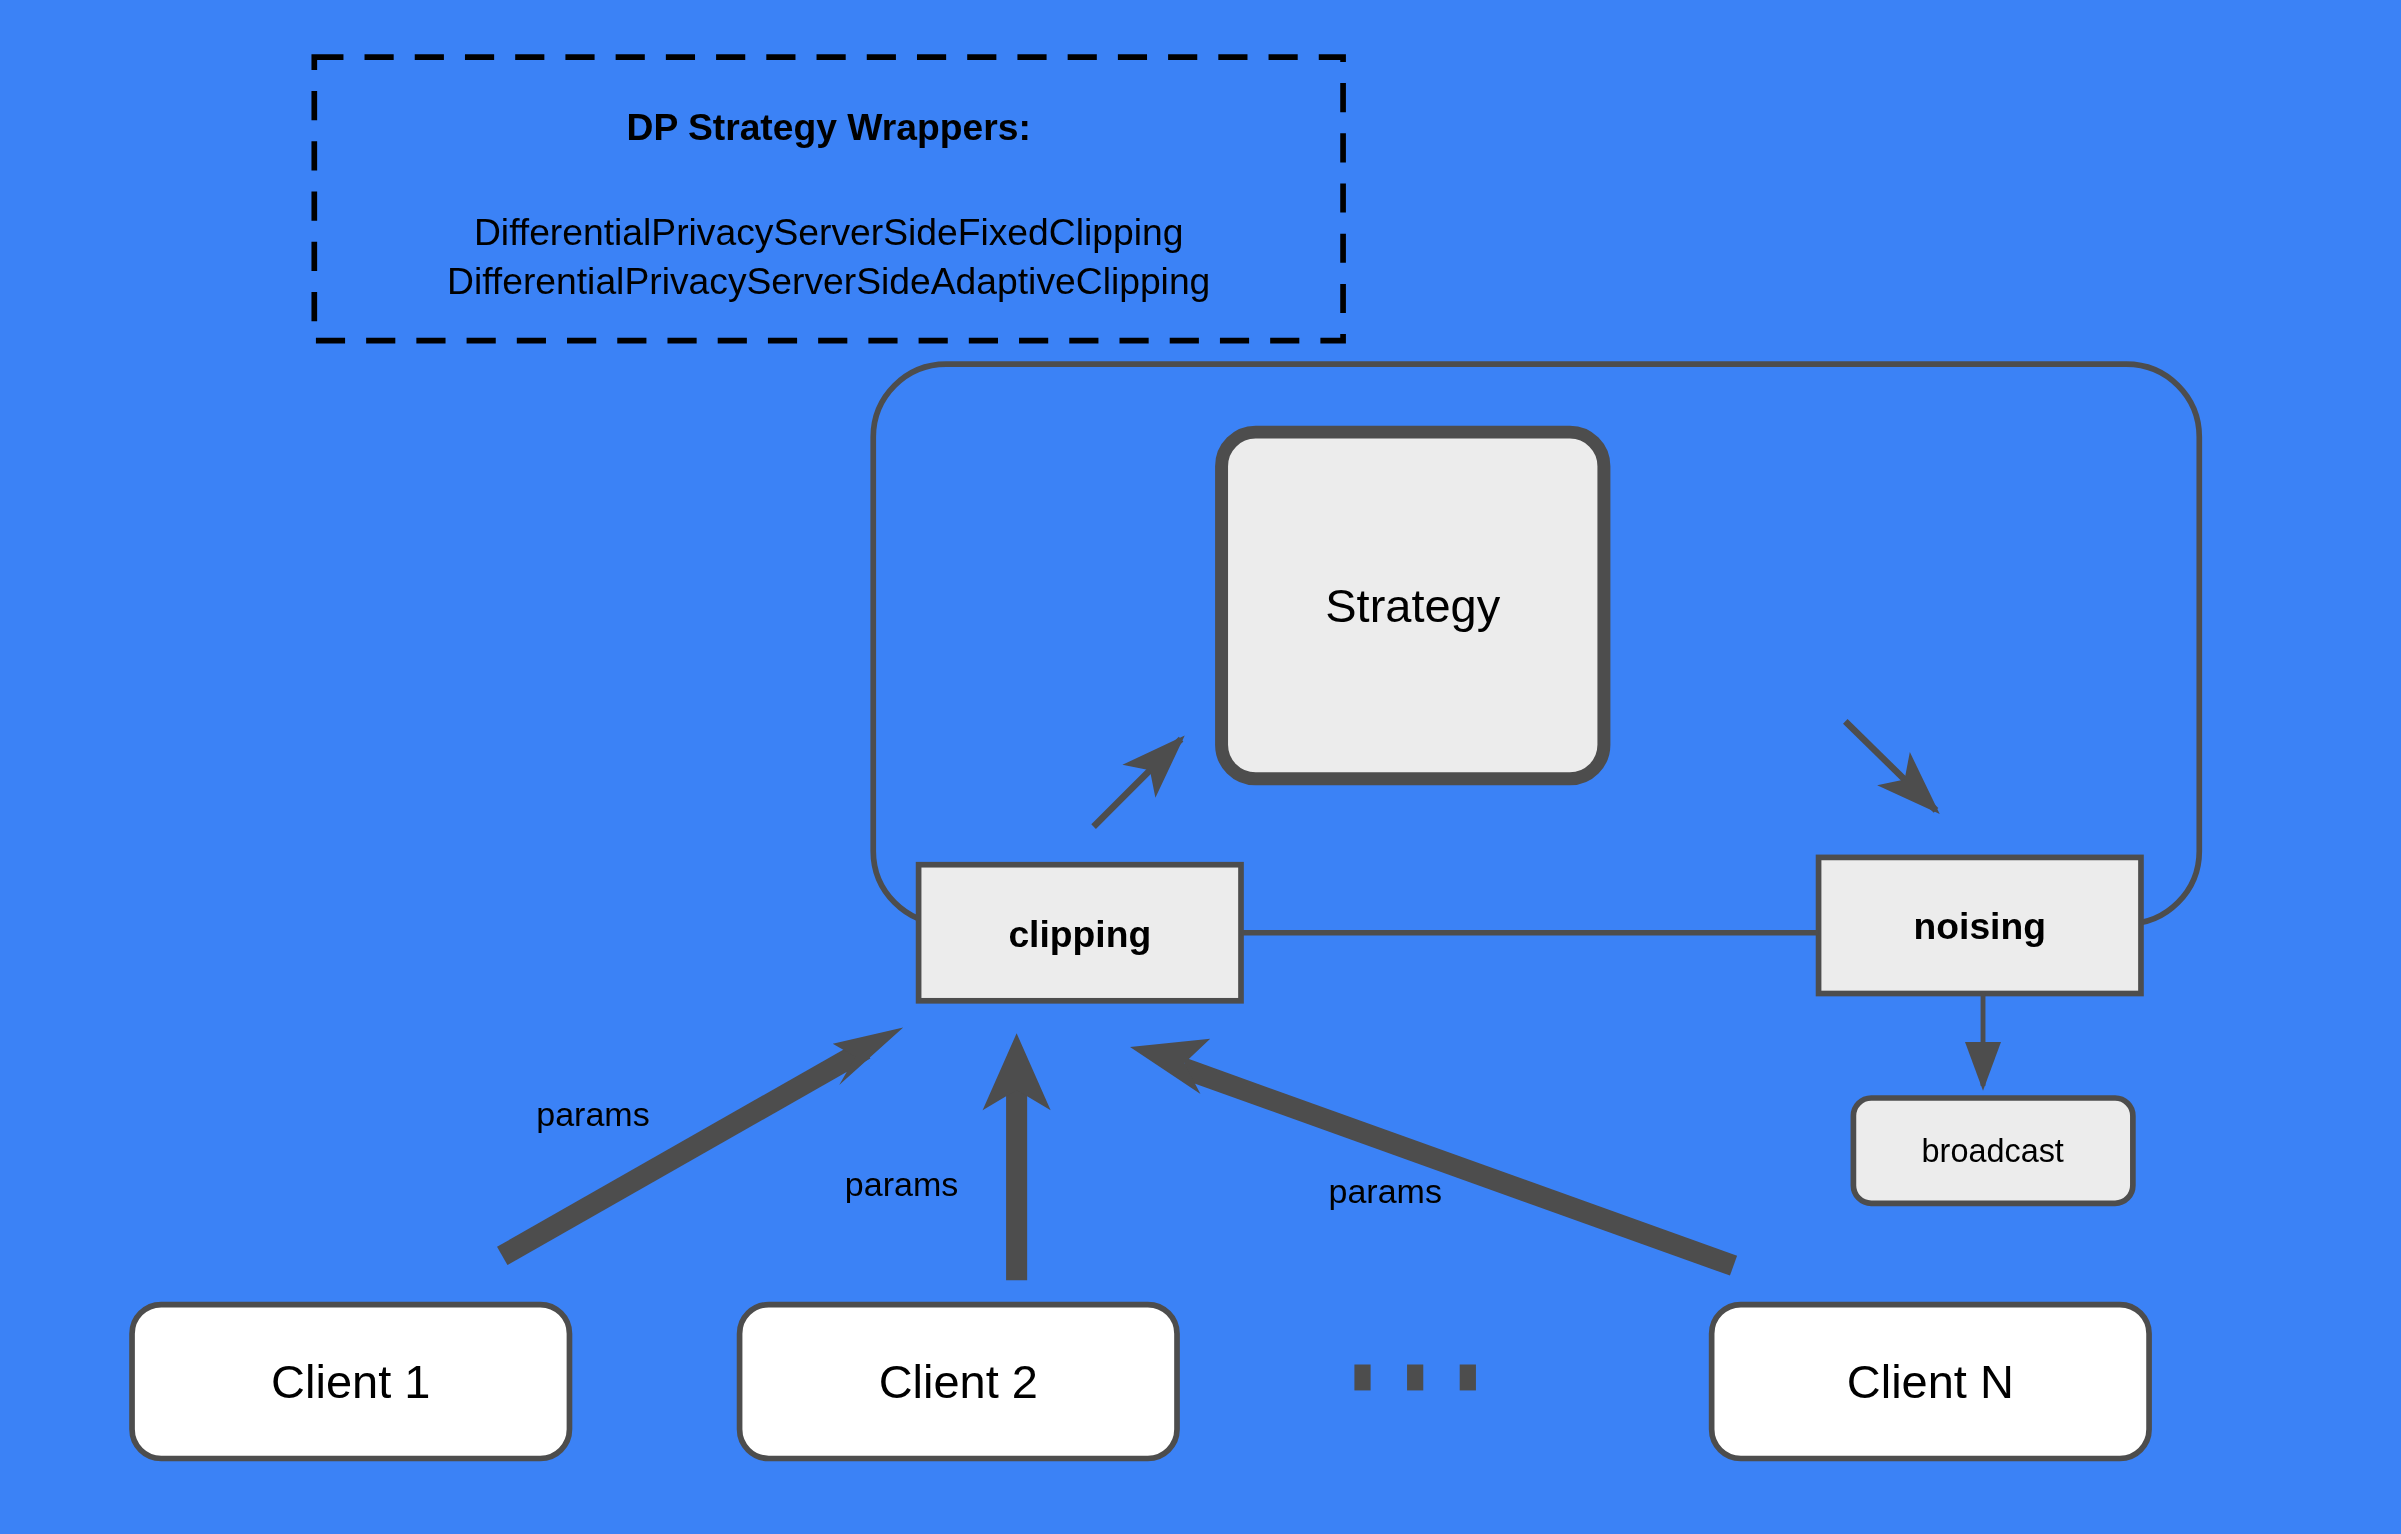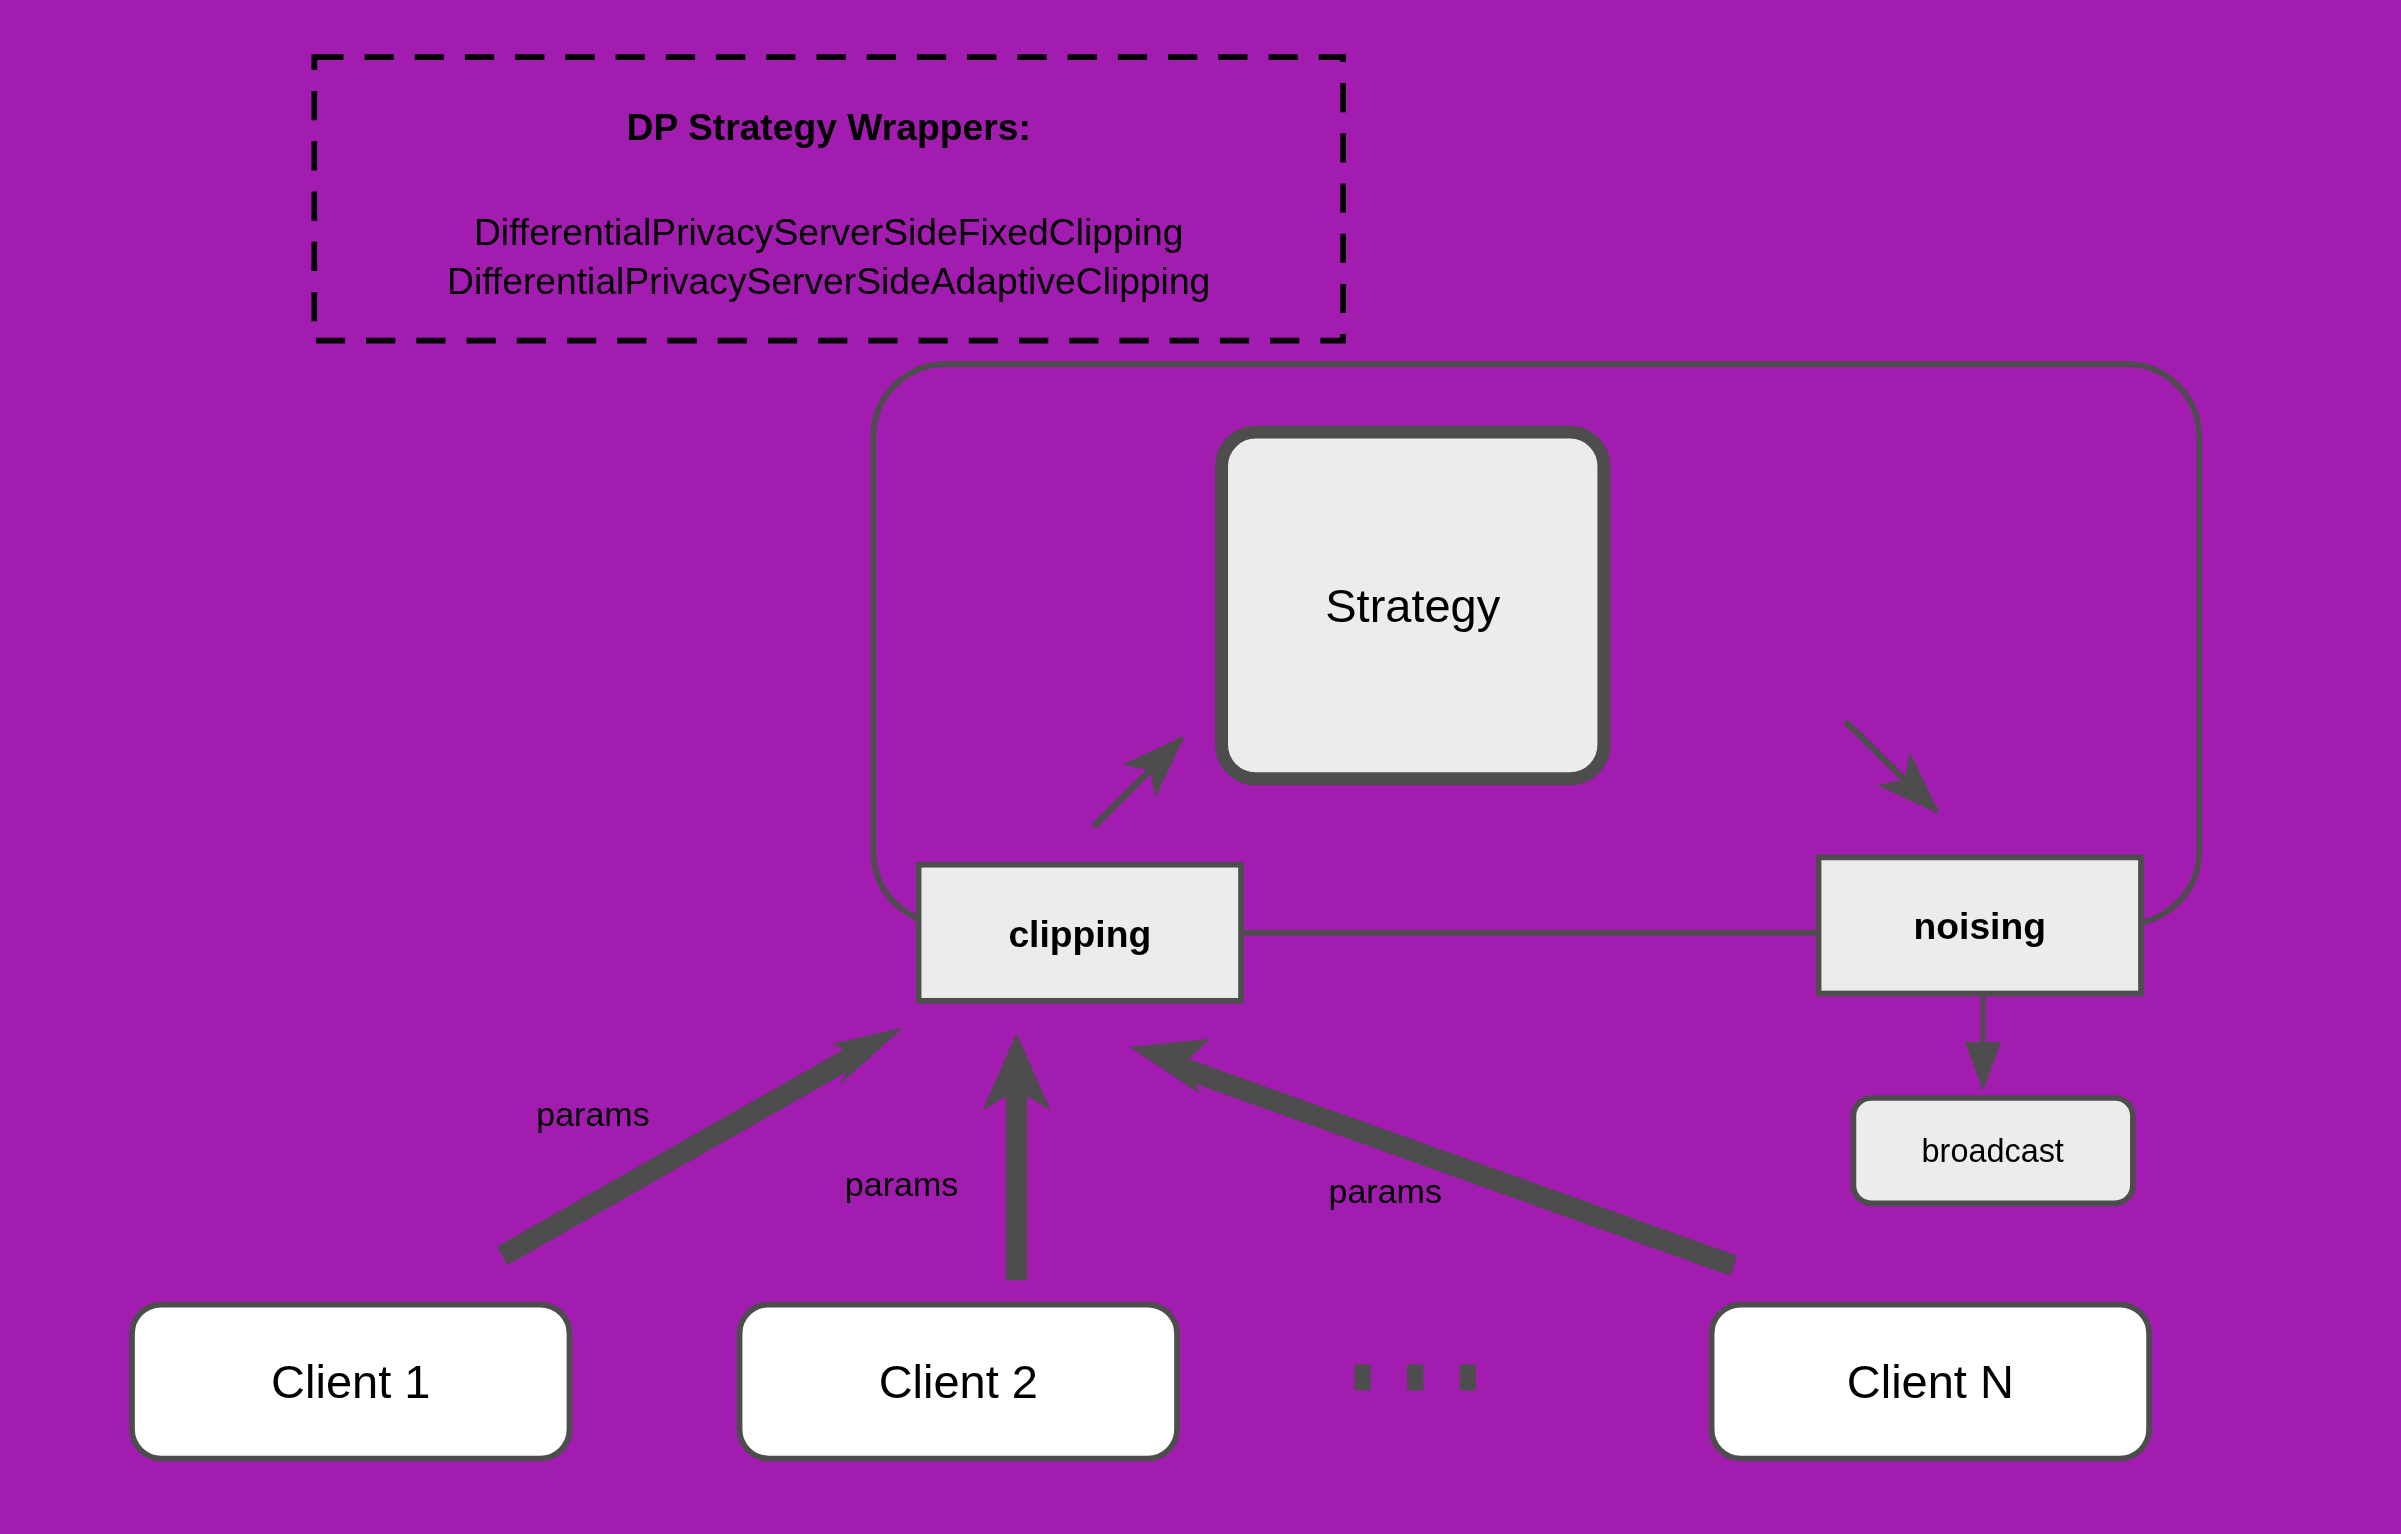--- a/index.html
+++ b/index.html
@@ -10,21 +10,21 @@
   body {
     width: 2401px;
     height: 1535px;
     font-family: "Liberation Sans", sans-serif;
     overflow: hidden;
   }
   #diagram-root {
     position: relative;
     width: 2401px;
     height: 1535px;
-    background: #a21caf;
+    background: #3b82f6;
   }
   svg#diagram-svg {
     position: absolute;
     top: 0;
     left: 0;
     width: 2401px;
     height: 1535px;
   }
   .node-label {
     font-family: "Liberation Sans", sans-serif;

